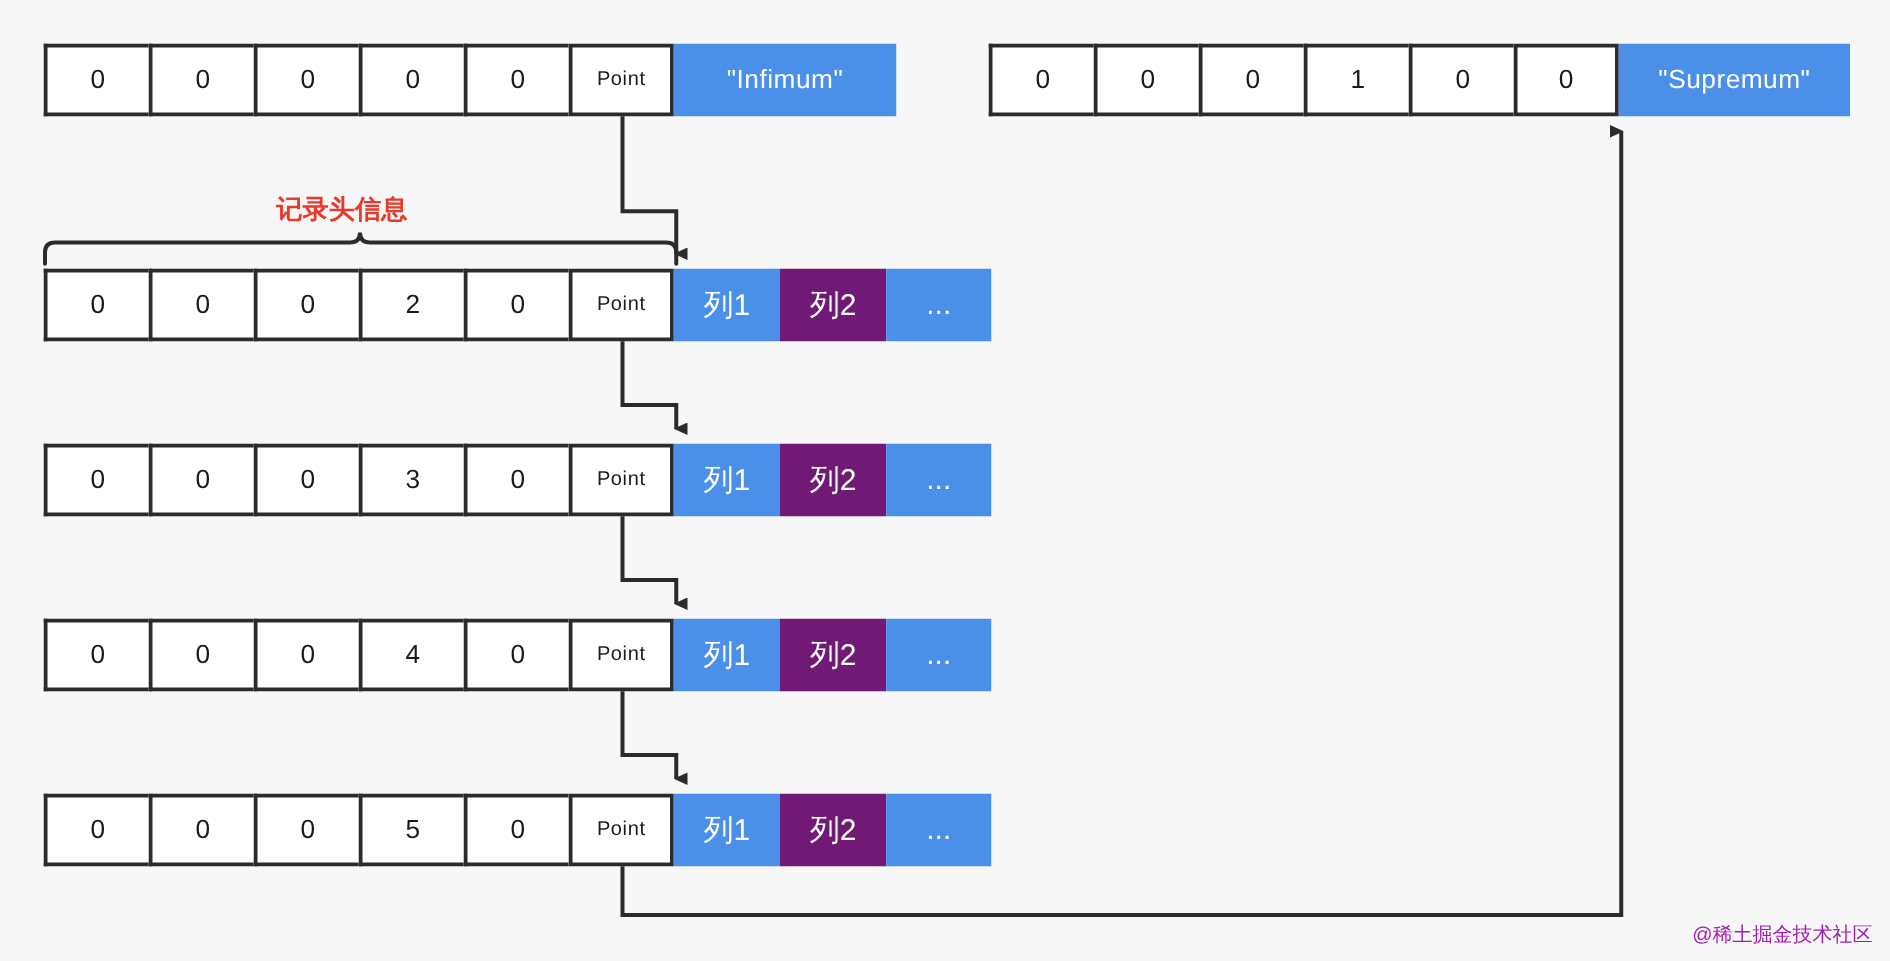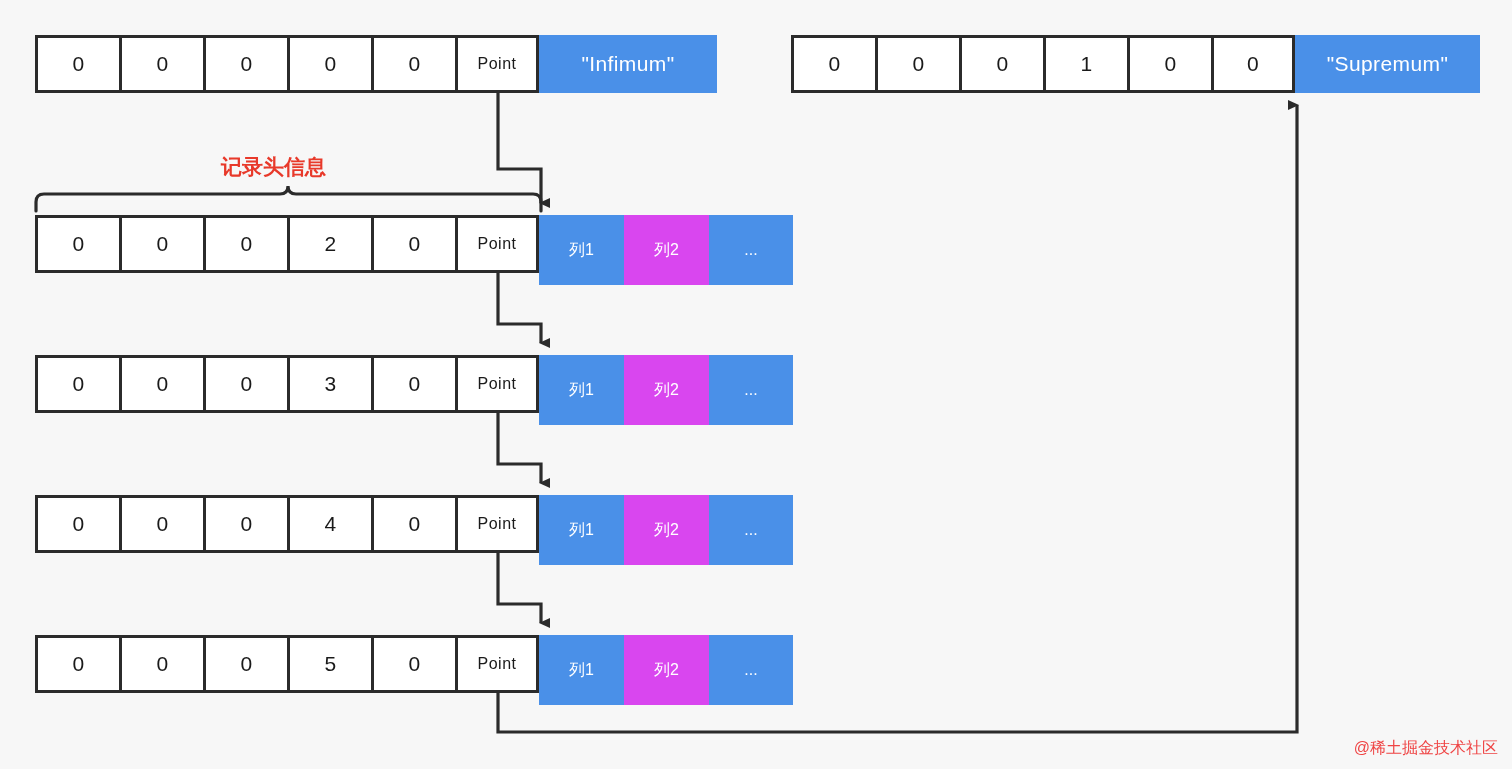--- a/index.html
+++ b/index.html
@@ -42,29 +42,29 @@
     letter-spacing: 0.5px;
   }
   .cell.last-header {
     border-right-width: 3px;
   }
   .cell.point {
     font-size: 16px;
   }
   .colcell {
     box-sizing: border-box;
-    height: 70px;
+    height: 58px;
     display: flex;
     align-items: center;
     justify-content: center;
-    font-size: 16px;
+    font-size: 24px;
     color: #ffffff;
   }
   .colcell.blue   { background: #4a90e8; }
-  .colcell.green  { background: #d946ef; text-align: right; }
+  .colcell.green  { background: #701a75; text-align: right; }
   .label-wide {
     box-sizing: border-box;
     height: 58px;
     display: flex;
     align-items: center;
     justify-content: center;
     font-size: 21px;
     color: #ffffff;
     background: #4a90e8;
     letter-spacing: 0.4px;
@@ -84,21 +84,21 @@
     width: 1512px;
     height: 769px;
     pointer-events: none;
   }
   
   .watermark {
     position: absolute;
     right: 14px;
     bottom: 10px;
     font-size: 16px;
-    color: #ef4444;
+    color: #a21caf;
     white-space: nowrap;
   }
 </style>
 </head>
 <body>
 
 <div id="stage">
 
   <div class="record" style="left:35px; top:35px;">
     <div class="cell">0</div>

